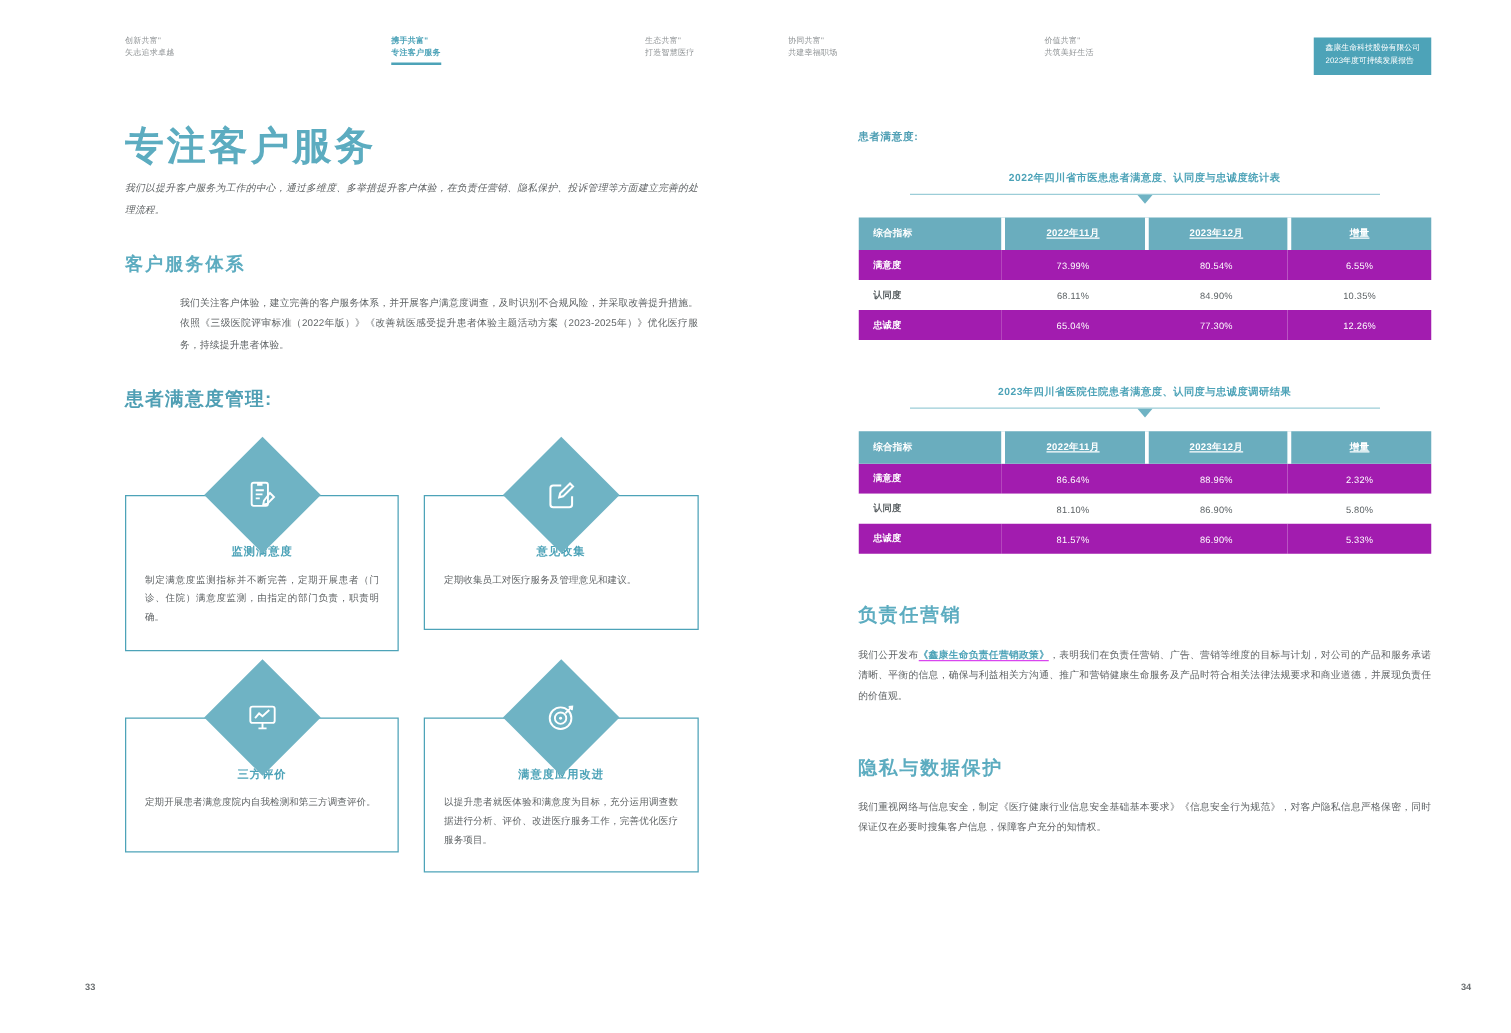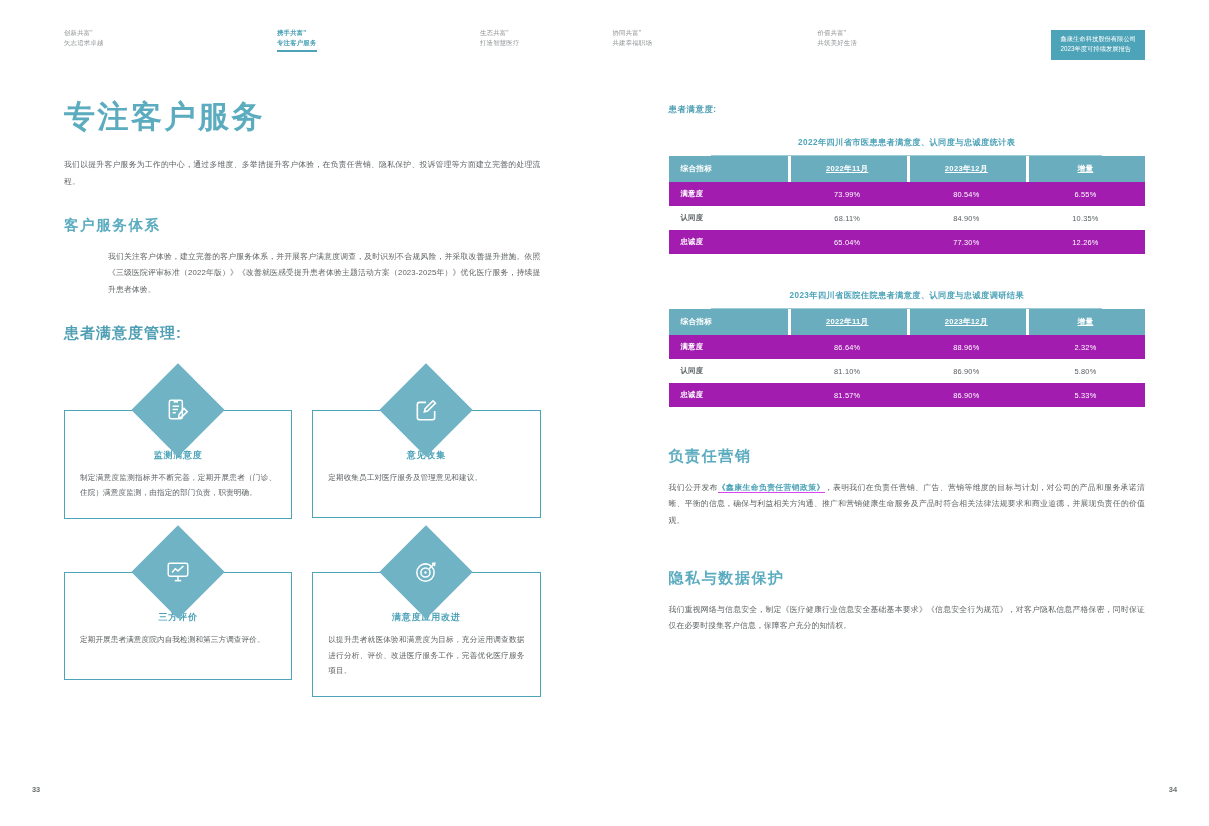--- a/index.html
+++ b/index.html
@@ -2,21 +2,21 @@
 <html><head>
 <meta charset="utf-8">
 <style>
   * { box-sizing: border-box; margin: 0; padding: 0; }
   html, body {
     width: 1209px; height: 826px;
     background: #ffffff;
     font-family: "Liberation Sans", "DejaVu Sans", sans-serif;
     overflow: hidden;
   }
-  .spread { position: relative; width: 1209px; height: 659px; display: flex; }
+  .spread { position: relative; width: 1209px; height: 659px; display: flex; padding-left: 36px; }
   .page { position: relative; width: 604.5px; height: 826px; }
   .page.left  { padding: 0 64px; }
   .page.right { padding: 0 64px; }
 
   
   .header-bar {
     position: absolute; top: 28px; left: 0; width: 100%; height: 34px;
   }
   .nav-item {
     position: absolute;
@@ -38,23 +38,23 @@
   }
   .report-tag span { display: block; }
 
   
   .page-title {
     margin-top: 98px;
     font-size: 31px; font-weight: bold; color: #5cacc0;
     letter-spacing: 2.5px; line-height: 1.2;
   }
   .intro-para {
-    margin-top: 22px;
+    margin-top: 8px;
     font-size: 7.8px; line-height: 2.1; color: #5f6365;
-    text-align: justify; letter-spacing: .15px;
+    text-align: justify; letter-spacing: .15px; font-style: italic;
   }
   .h2 {
     margin-top: 26px;
     font-size: 14.5px; font-weight: bold; color: #5cacc0;
     letter-spacing: 1.6px;
   }
   .body-para {
     margin-top: 14px;
     font-size: 7.8px; line-height: 2.1; color: #5f6365;
     text-align: justify; letter-spacing: .15px; margin-left: 44px;
@@ -115,20 +115,21 @@
   }
   .tbl-caption-rule::after {
     content: ""; position: absolute; left: 50%; top: 0;
     transform: translateX(-50%);
     width: 0; height: 0;
     border-left: 6px solid transparent;
     border-right: 6px solid transparent;
     border-top: 7px solid #6fb3c4;
   }
   table.data {
+    margin-top: 18px;
     width: 100%; border-collapse: separate; border-spacing: 0;
     table-layout: fixed;
   }
   table.data th {
     background: #6aadbe; color: #ffffff;
     font-size: 7.6px; font-weight: bold;
     padding: 8px 0 8px 0; letter-spacing: .3px;
     position: relative;
   }
   table.data th:first-child { text-align: left; padding-left: 12px; }

